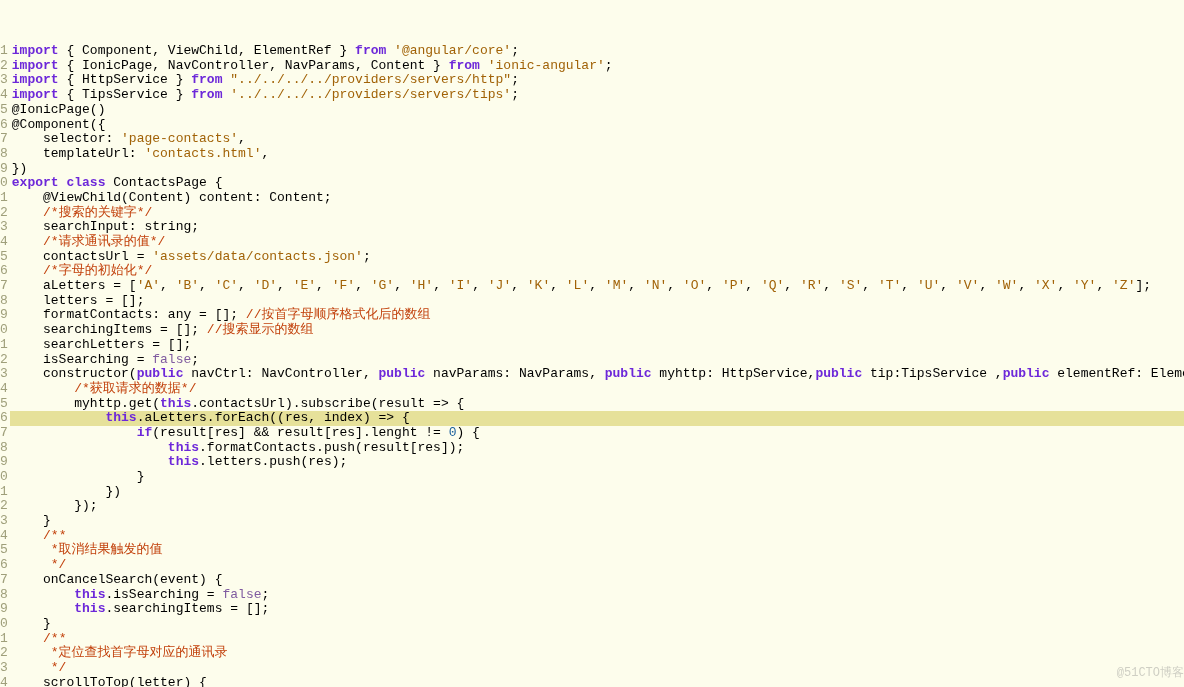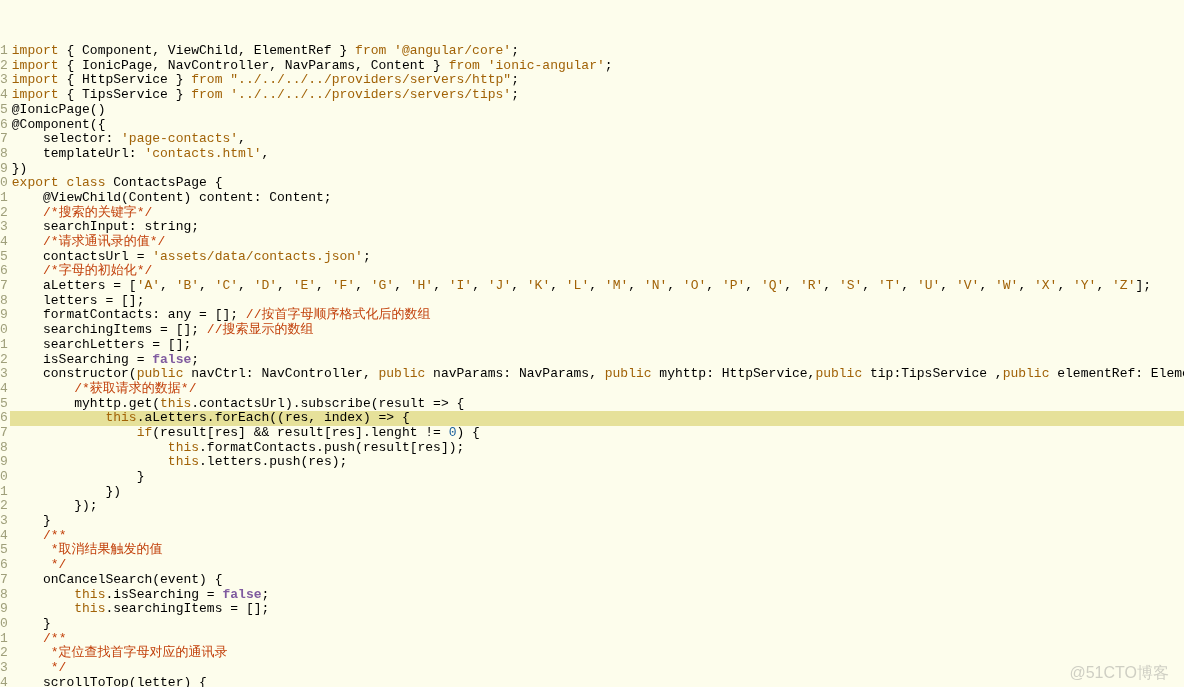--- a/index.html
+++ b/index.html
@@ -3,26 +3,26 @@
 <meta charset="utf-8">
 <style>
   *{box-sizing:border-box}
   body{margin:0;font-family:Consolas,'Courier New',monospace;font-size:13px;background:#fdfdec;color:#000;white-space:pre;line-height:14.7px;overflow:hidden;width:1184px;height:687px;position:relative}
   .editor{display:flex;width:1184px;height:687px}
   .gutter{width:12px;text-align:right;color:#9f9f7a;padding-right:2px;user-select:none;background:#fdfdec}
   .gnum{height:14.7px}
   .code{flex:1;background:#fdfdec}
   .codeline{height:14.7px;padding-left:2px}
   .highlight{background:#e6e19a}
-  .kw{color:#a16207;font-weight:normal}
+  .kw{color:#6d28d9;font-weight:bold}
   .str{color:#a16207}
   .cm{color:#c2410c}
   .num{color:#1a5f9c}
-  .val{color:#7f5a9f;font-weight:bold}
-  .watermark{position:absolute;right:15px;bottom:6px;color:rgba(120,120,120,0.35);font-family:Liberation Sans, sans-serif;font-size:16px}
+  .val{color:#7f5a9f;font-weight:normal}
+  .watermark{position:absolute;right:0;bottom:6px;color:rgba(120,120,120,0.35);font-family:Liberation Mono, monospace;font-size:12px}
 </style>
 </head>
 <body>
 
 
 <div class="editor">
   <div class="gutter" id="gutter"><div class="gnum">1</div><div class="gnum">2</div><div class="gnum">3</div><div class="gnum">4</div><div class="gnum">5</div><div class="gnum">6</div><div class="gnum">7</div><div class="gnum">8</div><div class="gnum">9</div><div class="gnum">0</div><div class="gnum">1</div><div class="gnum">2</div><div class="gnum">3</div><div class="gnum">4</div><div class="gnum">5</div><div class="gnum">6</div><div class="gnum">7</div><div class="gnum">8</div><div class="gnum">9</div><div class="gnum">0</div><div class="gnum">1</div><div class="gnum">2</div><div class="gnum">3</div><div class="gnum">4</div><div class="gnum">5</div><div class="gnum">6</div><div class="gnum">7</div><div class="gnum">8</div><div class="gnum">9</div><div class="gnum">0</div><div class="gnum">1</div><div class="gnum">2</div><div class="gnum">3</div><div class="gnum">4</div><div class="gnum">5</div><div class="gnum">6</div><div class="gnum">7</div><div class="gnum">8</div><div class="gnum">9</div><div class="gnum">0</div><div class="gnum">1</div><div class="gnum">2</div><div class="gnum">3</div><div class="gnum">4</div></div>
   <div class="code" id="code"><div class="codeline"><span class="kw">import</span><span> { Component, ViewChild, ElementRef } </span><span class="kw">from</span><span> </span><span class="str">'@angular/core'</span><span>;</span></div><div class="codeline"><span class="kw">import</span><span> { IonicPage, NavController, NavParams, Content } </span><span class="kw">from</span><span> </span><span class="str">'ionic-angular'</span><span>;</span></div><div class="codeline"><span class="kw">import</span><span> { HttpService } </span><span class="kw">from</span><span> </span><span class="str">"../../../../providers/servers/http"</span><span>;</span></div><div class="codeline"><span class="kw">import</span><span> { TipsService } </span><span class="kw">from</span><span> </span><span class="str">'../../../../providers/servers/tips'</span><span>;</span></div><div class="codeline"><span>@IonicPage()</span></div><div class="codeline"><span>@Component({</span></div><div class="codeline"><span>    selector: </span><span class="str">'page-contacts'</span><span>,</span></div><div class="codeline"><span>    templateUrl: </span><span class="str">'contacts.html'</span><span>,</span></div><div class="codeline"><span>})</span></div><div class="codeline"><span class="kw">export</span><span> </span><span class="kw">class</span><span> ContactsPage {</span></div><div class="codeline"><span>    @ViewChild(Content) content: Content;</span></div><div class="codeline"><span>    </span><span class="cm">/*搜索的关键字*/</span></div><div class="codeline"><span>    searchInput: string;</span></div><div class="codeline"><span>    </span><span class="cm">/*请求通讯录的值*/</span></div><div class="codeline"><span>    contactsUrl = </span><span class="str">'assets/data/contacts.json'</span><span>;</span></div><div class="codeline"><span>    </span><span class="cm">/*字母的初始化*/</span></div><div class="codeline"><span>    aLetters = [</span><span class="str">'A'</span><span>, </span><span class="str">'B'</span><span>, </span><span class="str">'C'</span><span>, </span><span class="str">'D'</span><span>, </span><span class="str">'E'</span><span>, </span><span class="str">'F'</span><span>, </span><span class="str">'G'</span><span>, </span><span class="str">'H'</span><span>, </span><span class="str">'I'</span><span>, </span><span class="str">'J'</span><span>, </span><span class="str">'K'</span><span>, </span><span class="str">'L'</span><span>, </span><span class="str">'M'</span><span>, </span><span class="str">'N'</span><span>, </span><span class="str">'O'</span><span>, </span><span class="str">'P'</span><span>, </span><span class="str">'Q'</span><span>, </span><span class="str">'R'</span><span>, </span><span class="str">'S'</span><span>, </span><span class="str">'T'</span><span>, </span><span class="str">'U'</span><span>, </span><span class="str">'V'</span><span>, </span><span class="str">'W'</span><span>, </span><span class="str">'X'</span><span>, </span><span class="str">'Y'</span><span>, </span><span class="str">'Z'</span><span>];</span></div><div class="codeline"><span>    letters = [];</span></div><div class="codeline"><span>    formatContacts: any = []; </span><span class="cm">//按首字母顺序格式化后的数组</span></div><div class="codeline"><span>    searchingItems = []; </span><span class="cm">//搜索显示的数组</span></div><div class="codeline"><span>    searchLetters = [];</span></div><div class="codeline"><span>    isSearching = </span><span class="val">false</span><span>;</span></div><div class="codeline"><span>    constructor(</span><span class="kw">public</span><span> navCtrl: NavController, </span><span class="kw">public</span><span> navParams: NavParams, </span><span class="kw">public</span><span> myhttp: HttpService,</span><span class="kw">public</span><span> tip:TipsService ,</span><span class="kw">public</span><span> elementRef: ElementRef) {</span></div><div class="codeline"><span>        </span><span class="cm">/*获取请求的数据*/</span></div><div class="codeline"><span>        myhttp.get(</span><span class="kw">this</span><span>.contactsUrl).subscribe(result =&gt; {</span></div><div class="codeline highlight"><span>            </span><span class="kw">this</span><span>.aLetters.forEach((res, index) =&gt; {</span></div><div class="codeline"><span>                </span><span class="kw">if</span><span>(result[res] &amp;&amp; result[res].lenght != </span><span class="num">0</span><span>) {</span></div><div class="codeline"><span>                    </span><span class="kw">this</span><span>.formatContacts.push(result[res]);</span></div><div class="codeline"><span>                    </span><span class="kw">this</span><span>.letters.push(res);</span></div><div class="codeline"><span>                }</span></div><div class="codeline"><span>            })</span></div><div class="codeline"><span>        });</span></div><div class="codeline"><span>    }</span></div><div class="codeline"><span>    </span><span class="cm">/**</span></div><div class="codeline"><span class="cm">     *取消结果触发的值</span></div><div class="codeline"><span class="cm">     */</span></div><div class="codeline"><span>    onCancelSearch(event) {</span></div><div class="codeline"><span>        </span><span class="kw">this</span><span>.isSearching = </span><span class="val">false</span><span>;</span></div><div class="codeline"><span>        </span><span class="kw">this</span><span>.searchingItems = [];</span></div><div class="codeline"><span>    }</span></div><div class="codeline"><span>    </span><span class="cm">/**</span></div><div class="codeline"><span class="cm">     *定位查找首字母对应的通讯录</span></div><div class="codeline"><span class="cm">     */</span></div><div class="codeline"><span>    scrollToTop(letter) {</span></div></div>
 </div>
 <div class="watermark">@51CTO博客</div>

